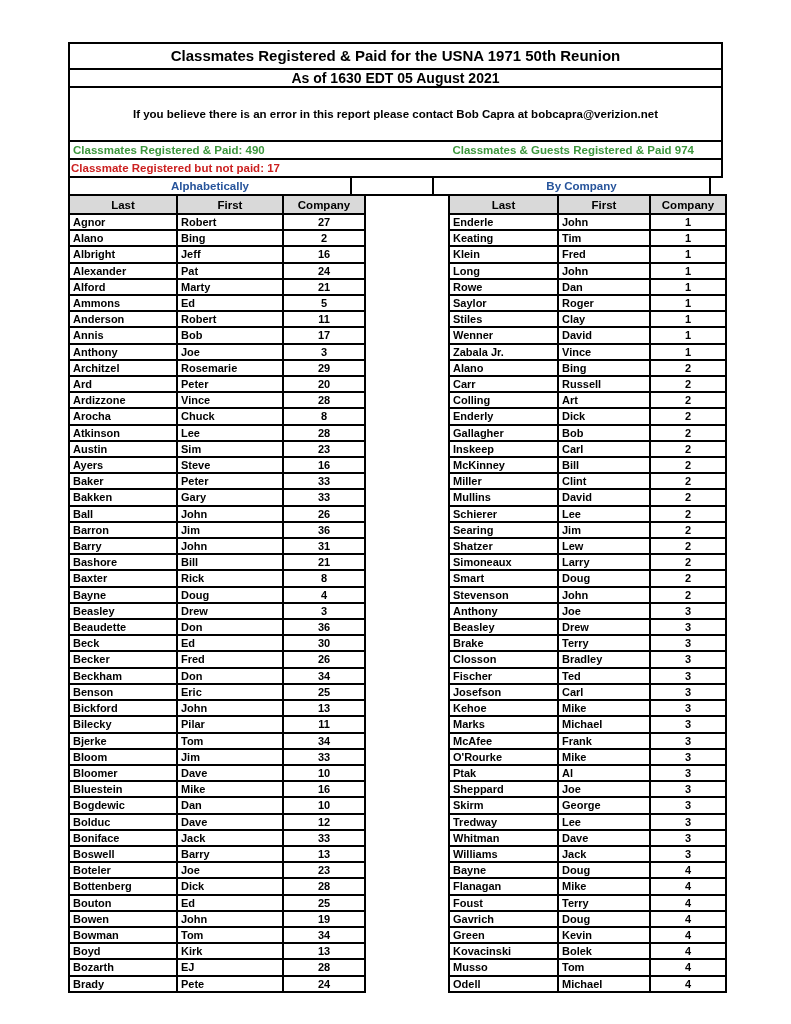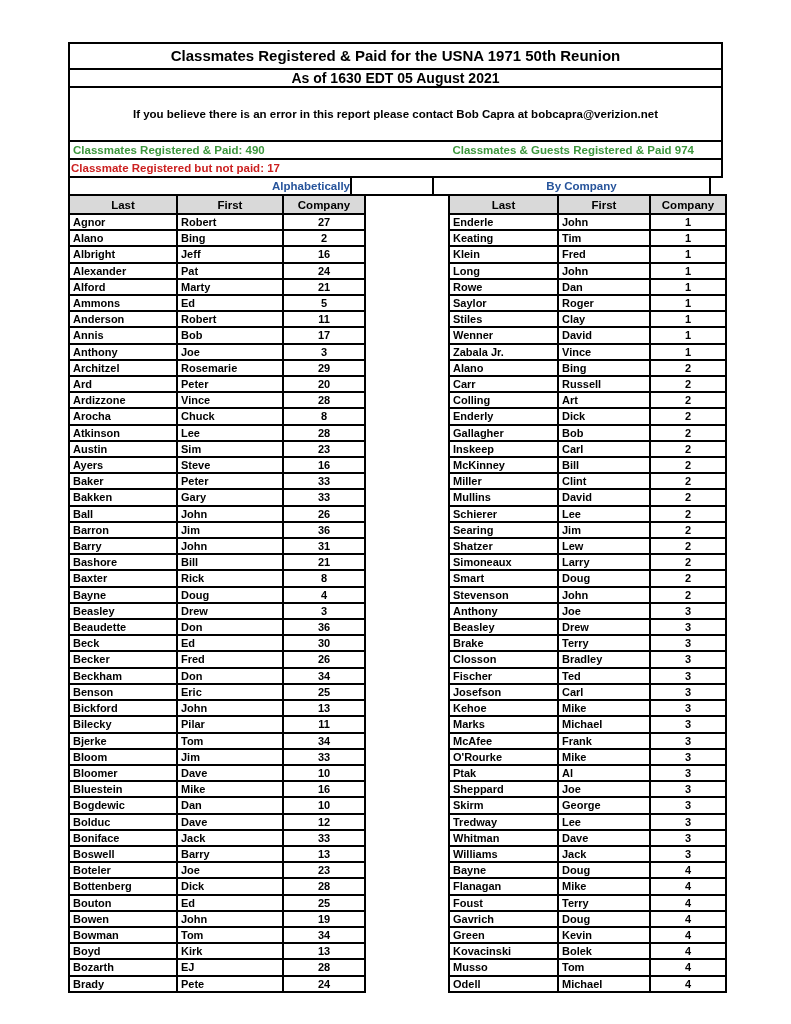--- a/index.html
+++ b/index.html
@@ -23,21 +23,21 @@
   .stats-box .stat-right { padding-right:24px; }
   .notpaid-box { text-align:left; font-size:11.5px; line-height:12px; padding:2px 1px; color:var(--red,#cc2020); }
 
   .labels-row { display:flex; margin-top:-2px; }
   .label-cell {
     box-sizing:border-box; border:2px solid #000; background:#fff;
     color:var(--blue,#27549b); font-weight:bold; font-size:11.5px; line-height:12px;
     text-align:center; padding:2px 0;
   }
   .label-cell + .label-cell { margin-left:-2px;padding-left:20px; }
-  .w-left { width:284px;text-align:right; }
+  .w-left { width:284px; }
   .w-gap { width:84px; }
   .w-right { width:279px; }
 
   .tables-row { display:flex; margin-top:-2px; align-items:flex-start; }
   table.roster { border-collapse:collapse; table-layout:fixed; background:#fff; }
   .left-table { width:296px; }
   .right-table { width:277px; margin-left:82px; }
   .roster th {
     border:2px solid #000; background:var(--gray,#d9d9d9);
     font-size:11.5px; font-weight:bold; text-align:center; padding:2px 0; height:13px;

